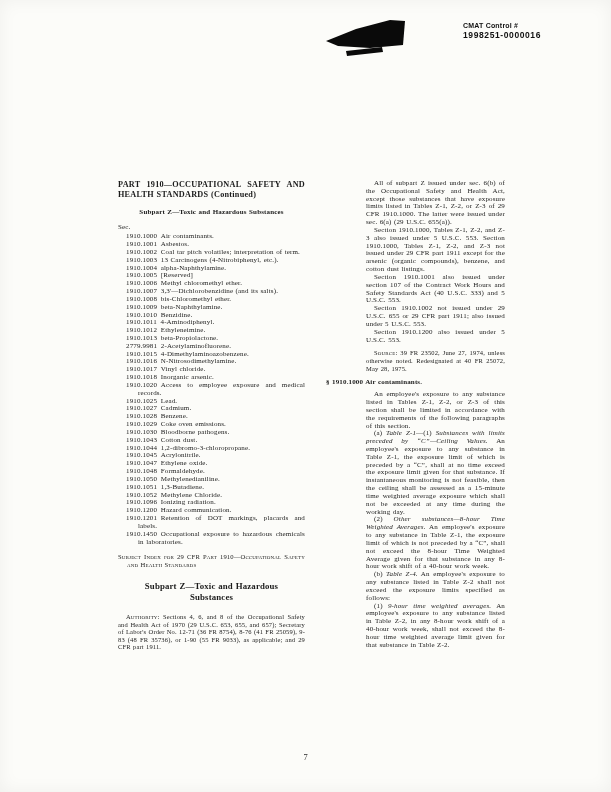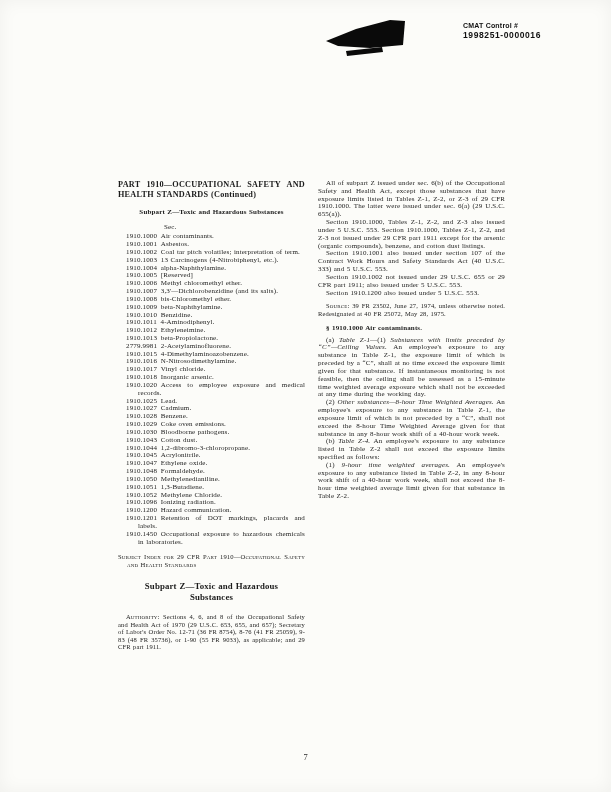--- a/index.html
+++ b/index.html
@@ -13,26 +13,26 @@
     padding-left: 12px;
   }
   .smudge { position:absolute; left:318px; top:16px; width:100px; height:44px; }
   .control { position:absolute; top:22px; left:463px; font-family:"Liberation Sans", sans-serif; font-weight:bold; color:#111; }
   .control-label { font-size:7px; letter-spacing:0.2px; }
   .control-number { font-size:8.5px; letter-spacing:0.6px; margin-top:1px; }
   .doc { position:absolute; left:118px; top:180px; width:388px; display:flex; gap:13px; }
   .col { width:187px; font-size:7px; line-height:1.12; text-align:justify; letter-spacing:0.15px; word-spacing:0.5px; }
   .part-heading { font-size:8.2px; line-height:1.22; font-weight:bold; text-align:justify; letter-spacing:0.25px; margin-bottom:8px; }
   .subpart-heading { font-size:7px; font-weight:bold; text-align:center; margin:4px 12px 8px; line-height:1.2; }
-  .sec-label { margin-bottom:1px;margin-left:46px; }
+  .sec-label { margin-bottom:1px; }
   .sec-row { padding-left:12px; text-indent:-12px;margin-left:8px; }
   .subject-index { margin-top:7px; font-size:6.6px; font-variant:small-caps; padding-left:9px; text-indent:-9px; line-height:1.18; }
   .subpart-heading-big { font-size:8.8px; font-weight:bold; text-align:center; margin:12px 4px 10px; line-height:1.25; }
   .authority { font-size:6.5px; text-indent:8px; line-height:1.18; }
-  .para { text-indent:8px; }
+  .para { text-indent:8px;margin-left:48px; }
   .src { margin-top:5px; font-size:6.5px; line-height:1.18; }
   .sect-head { font-weight:bold; margin:7px 8px 4px; text-indent:0; text-align:left; }
   .it { font-style:italic; }
   .bd { font-weight:bold; }
   .sc { font-variant:small-caps; }
   .page-number { position:absolute; top:752px; left:0; width:100%; text-align:center; font-size:8.5px; color:#2a2a2a; }
 </style>
 </head>
 <body>
 
@@ -99,20 +99,21 @@
     </div>
 
     <div class="col">
         <p class="para"><span>All of subpart Z issued under sec. 6(b) of the Occupational Safety and Health Act, except those substances that have exposure limits listed in Tables Z-1, Z-2, or Z-3 of 29 CFR 1910.1000. The latter were issued under sec. 6(a) (29 U.S.C. 655(a)).</span></p>
         <p class="para"><span>Section 1910.1000, Tables Z-1, Z-2, and Z-3 also issued under 5 U.S.C. 553. Section 1910.1000, Tables Z-1, Z-2, and Z-3 not issued under 29 CFR part 1911 except for the arsenic (organic compounds), benzene, and cotton dust listings.</span></p>
         <p class="para"><span>Section 1910.1001 also issued under section 107 of the Contract Work Hours and Safety Standards Act (40 U.S.C. 333) and 5 U.S.C. 553.</span></p>
         <p class="para"><span>Section 1910.1002 not issued under 29 U.S.C. 655 or 29 CFR part 1911; also issued under 5 U.S.C. 553.</span></p>
         <p class="para"><span>Section 1910.1200 also issued under 5 U.S.C. 553.</span></p>
         <p class="para src"><span class="sc">Source: </span><span>39 FR 23502, June 27, 1974, unless otherwise noted. Redesignated at 40 FR 25072, May 28, 1975.</span></p>
         <p class="para sect-head"><span class="bd">§ 1910.1000  Air contaminants.</span></p>
+        <p class="para"><span>An employee's exposure to any substance listed in Tables Z-1, Z-2, or Z-3 of this section shall be limited in accordance with the requirements of the following paragraphs of this section.</span></p>
         <p class="para"><span>(a) </span><span class="it">Table Z-1</span><span>—(1) </span><span class="it">Substances with limits preceded by “C”—Ceiling Values.</span><span> An employee's exposure to any substance in Table Z-1, the exposure limit of which is preceded by a “C”, shall at no time exceed the exposure limit given for that substance. If instantaneous monitoring is not feasible, then the ceiling shall be assessed as a 15-minute time weighted average exposure which shall not be exceeded at any time during the working day.</span></p>
         <p class="para"><span>(2) </span><span class="it">Other substances—8-hour Time Weighted Averages.</span><span> An employee's exposure to any substance in Table Z-1, the exposure limit of which is not preceded by a “C”, shall not exceed the 8-hour Time Weighted Average given for that substance in any 8-hour work shift of a 40-hour work week.</span></p>
         <p class="para"><span>(b) </span><span class="it">Table Z-4.</span><span> An employee's exposure to any substance listed in Table Z-2 shall not exceed the exposure limits specified as follows:</span></p>
         <p class="para"><span>(1) </span><span class="it">9-hour time weighted averages.</span><span> An employee's exposure to any substance listed in Table Z-2, in any 8-hour work shift of a 40-hour work week, shall not exceed the 8-hour time weighted average limit given for that substance in Table Z-2.</span></p>
       </div>
 
   </div>
 
   <div class="page-number">7</div>
 

